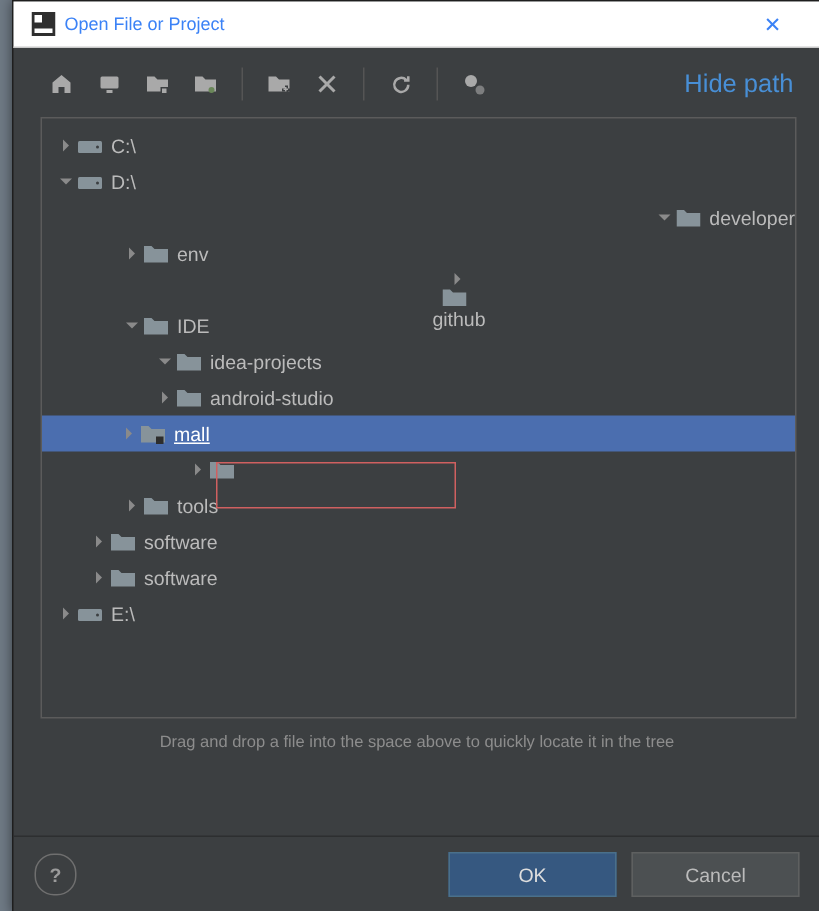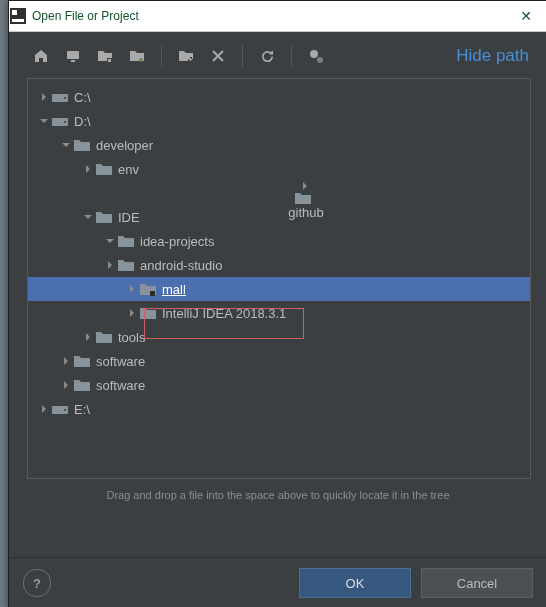--- a/index.html
+++ b/index.html
@@ -1,17 +1,17 @@
 <!DOCTYPE html>
 <html><head>
 <meta charset="utf-8">
 <style>
   html,body{margin:0;padding:0;width:546px;height:607px;background:#6f7a85;font-family:"Segoe UI",Arial,sans-serif;font-size:13px;color:#bbb;overflow:hidden;}
   .window{position:absolute;left:8px;top:0;width:538px;height:607px;background:#3c3f41;border:1px solid #1e1e1e;box-shadow:0 0 8px rgba(0,0,0,.5);}
-  .titlebar{height:30px;background:#fff;color:#14532d;display:flex;align-items:center;padding:0 1px;border-bottom:1px solid #c9c9c9;}
+  .titlebar{height:30px;background:#fff;color:#3b82f6;display:flex;align-items:center;padding:0 12px;border-bottom:1px solid #c9c9c9;}
   .titlebar .app-icon{width:16px;height:16px;margin-right:6px;display:inline-flex;}
   .titlebar .title{flex:1;font-size:12px;}
   .titlebar .close{width:40px;text-align:center;font-size:14px;cursor:pointer;}
   .toolbar{height:40px;display:flex;align-items:center;padding:4px 10px 0 18px;gap:4px;}
   .tbtn{width:28px;height:28px;display:inline-flex;align-items:center;justify-content:center;color:#a9a9a9;border-radius:3px;}
   .tsep{width:1px;height:22px;background:#555;margin:0 6px;}
   .spacer{flex:1;}
   .hide-path{color:#488fd6;font-size:17px;padding-right:8px;}
   .path-row{display:flex;align-items:center;padding:4px 16px 6px 18px;gap:6px;}
   .path-input{flex:1;height:26px;background:#45494a;border:1px solid #5b5b5b;color:#bbb;padding:0 8px;font-size:13px;border-radius:2px;outline:none;}
@@ -126,21 +126,21 @@
             </svg>
           </span>
           <span class="folder-icon">
             <svg width="16" height="14" viewBox="0 0 16 14">
               <rect x="0" y="4" width="16" height="8" rx="1" fill="#87939a"></rect>
               <circle cx="13" cy="8" r="1" fill="#3c3f41"></circle>
             </svg>
           </span>
           <span class="node-label">D:\</span>
         </div>
-        <div class="node" style="padding-left: 32px;">
+        <div class="node" style="padding-left: 32px; justify-content: flex-end;">
           <span class="arrow">
             <svg width="10" height="10" viewBox="0 0 10 10">
               <path d="M1 3l4 4 4-4z" fill="currentColor"></path>
             </svg>
           </span>
           <span class="folder-icon">
             <svg width="16" height="14" viewBox="0 0 16 14">
               <path d="M0 2h5l2 2h9v9H0z" fill="#87939a"></path>
             </svg>
           </span>
@@ -204,21 +204,21 @@
               <path d="M3 1l4 4-4 4z" fill="currentColor"></path>
             </svg>
           </span>
           <span class="folder-icon">
             <svg width="16" height="14" viewBox="0 0 16 14">
               <path d="M0 2h5l2 2h9v9H0z" fill="#87939a"></path>
             </svg>
           </span>
           <span class="node-label">android-studio</span>
         </div>
-        <div class="node selected" style="padding-left: 98px; text-decoration: underline;">
+        <div class="node selected" style="padding-left: 52px; text-decoration: underline;">
           <span class="arrow">
             <svg width="10" height="10" viewBox="0 0 10 10">
               <path d="M3 1l4 4-4 4z" fill="currentColor"></path>
             </svg>
           </span>
           <span class="folder-icon">
             <svg width="16" height="14" viewBox="0 0 16 14">
               <path d="M0 2h5l2 2h9v9H0z" fill="#87939a"></path>
               <rect x="10" y="9" width="5" height="5" fill="#2d2d2d"></rect>
             </svg>
@@ -229,21 +229,20 @@
           <span class="arrow">
             <svg width="10" height="10" viewBox="0 0 10 10">
               <path d="M3 1l4 4-4 4z" fill="currentColor"></path>
             </svg>
           </span>
           <span class="folder-icon">
             <svg width="16" height="14" viewBox="0 0 16 14">
               <path d="M0 2h5l2 2h9v9H0z" fill="#87939a"></path>
             </svg>
           </span>
-          <span class="node-label">IntelliJ IDEA 2018.3.1</span>
         </div>
         <div class="node" style="padding-left: 54px;">
           <span class="arrow">
             <svg width="10" height="10" viewBox="0 0 10 10">
               <path d="M3 1l4 4-4 4z" fill="currentColor"></path>
             </svg>
           </span>
           <span class="folder-icon">
             <svg width="16" height="14" viewBox="0 0 16 14">
               <path d="M0 2h5l2 2h9v9H0z" fill="#87939a"></path>

